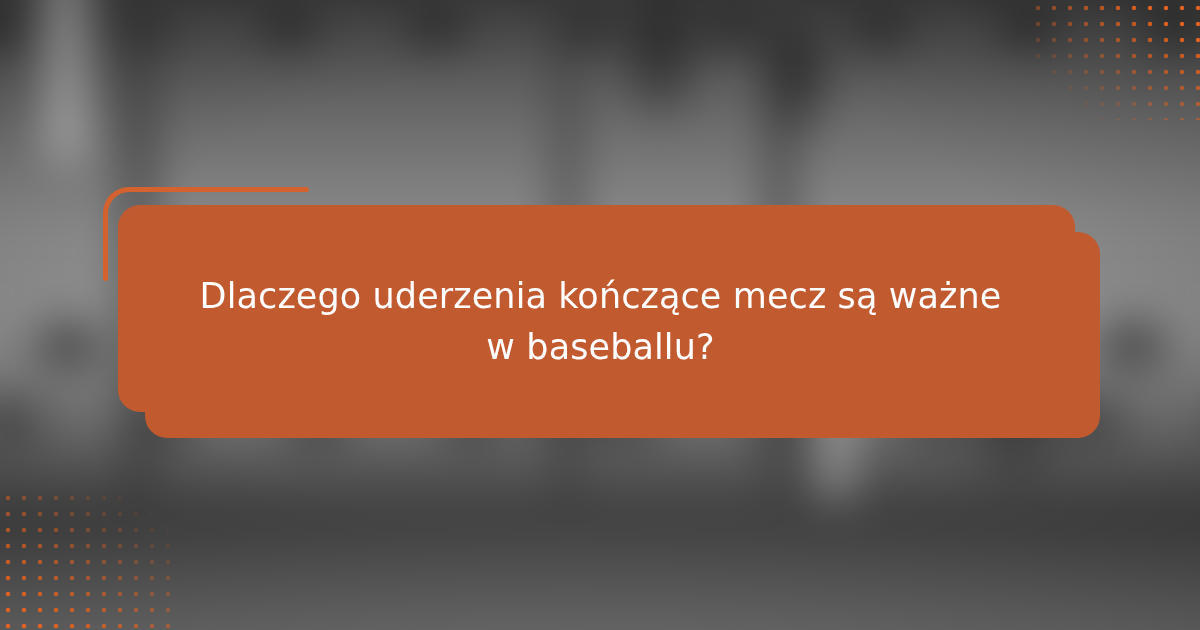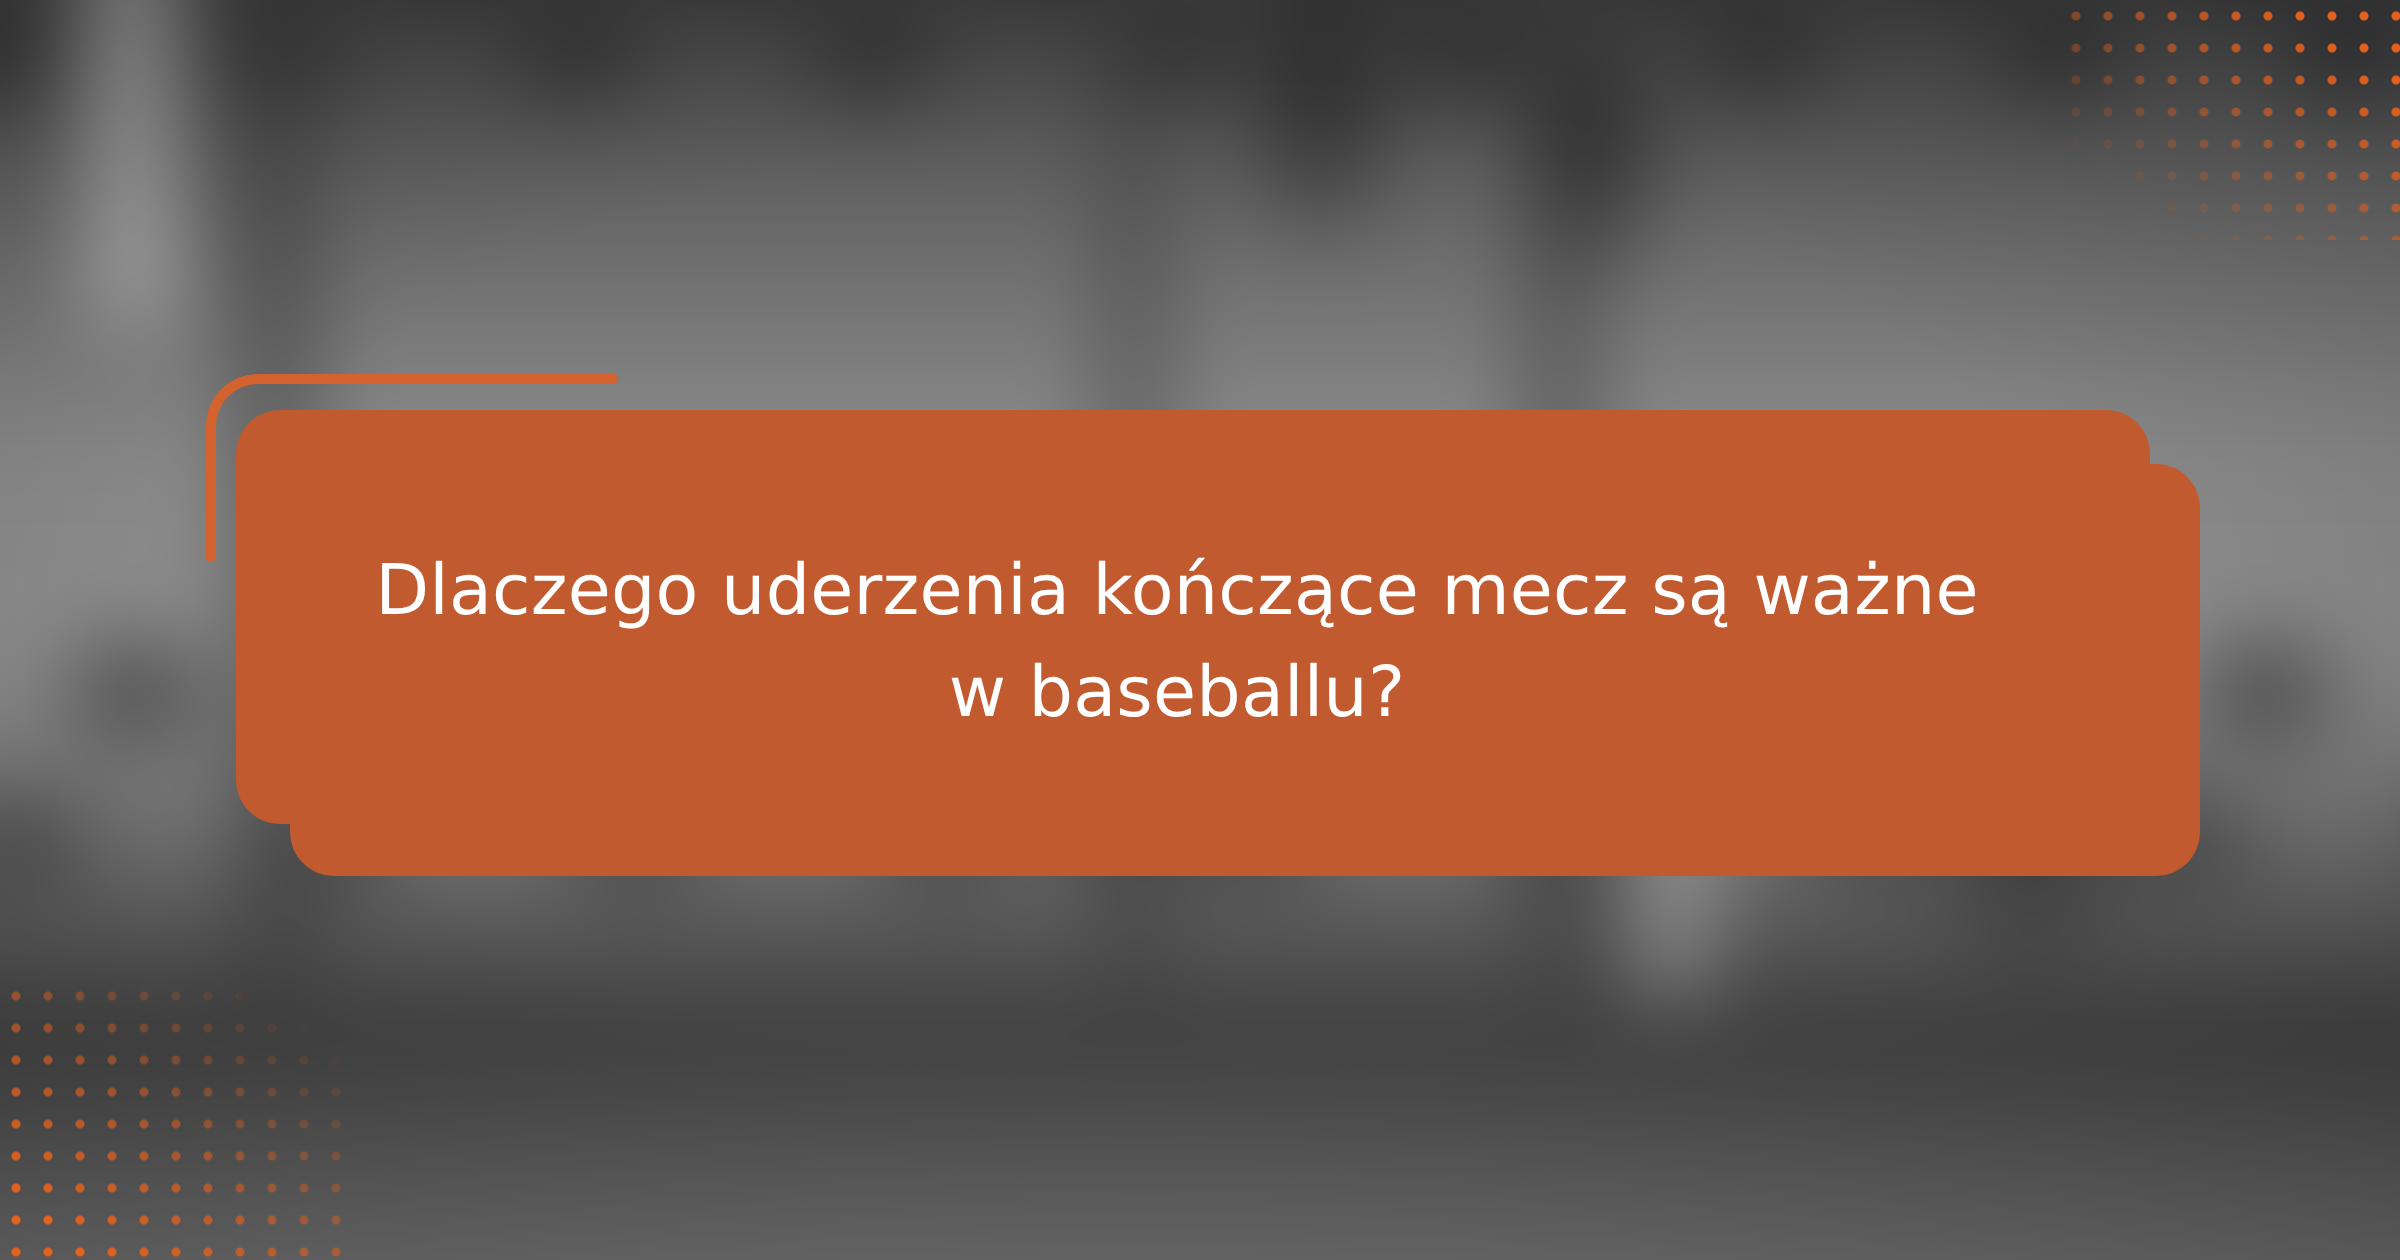--- a/index.html
+++ b/index.html
@@ -151,21 +151,21 @@
   .card-front {
     position:absolute;
     left:118px; top:205px;
     width:957px; height:207px;
     background:#C25A30;
     border-radius:22px;
   }
 
   .card-text {
     position:absolute;
-    left:110px; top:205px;
+    left:122px; top:205px;
     width:957px; height:233px;
     display:flex;
     align-items:center;
     justify-content:center;
     padding:0 60px;
   }
 
   .headline {
     color:#FFFFFF;
     font-family:"DejaVu Sans", sans-serif;

